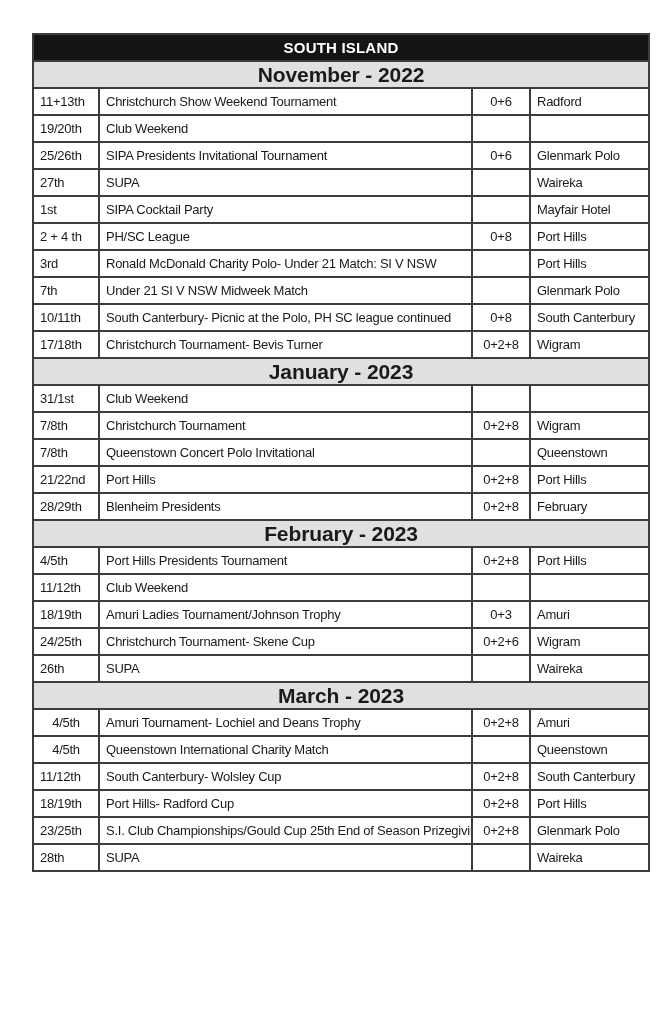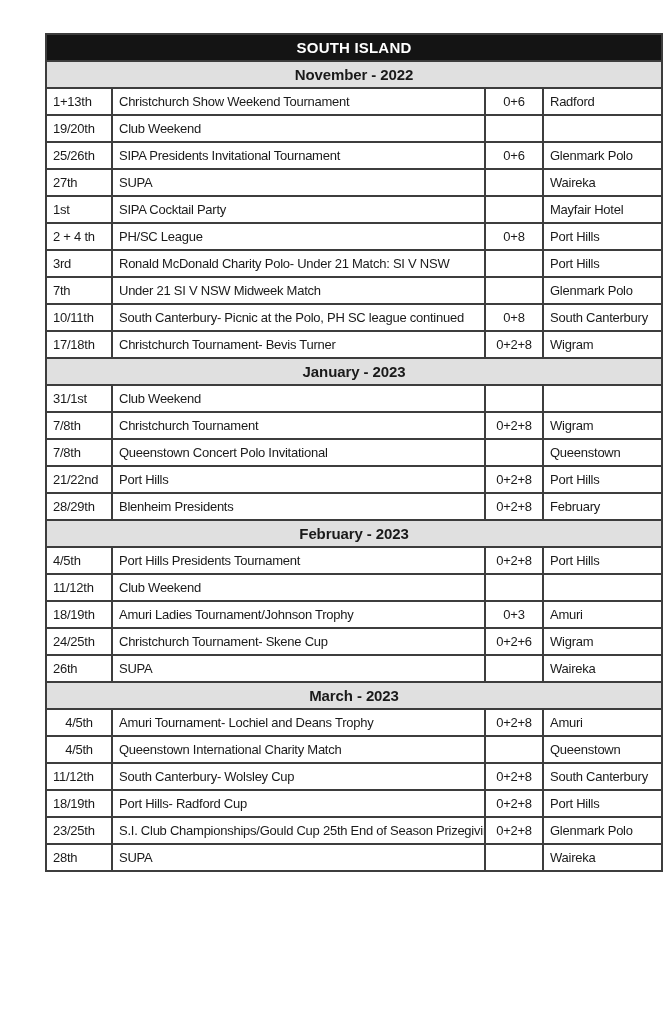--- a/index.html
+++ b/index.html
@@ -18,21 +18,21 @@
   body {
     width: 670px;
     height: 1014px;
     background: var(--page-bg);
     font-family: "Liberation Sans", sans-serif;
     color: var(--text);
     overflow: hidden;
   }
   .page {
     position: relative;
-    padding: 33px 27px 0 45px;
+    padding: 33px 27px 0 32px;
   }
   table.schedule {
     border-collapse: collapse;
     width: 616px;
     table-layout: fixed;
   }
   col.c-date  { width: 66px; }
   col.c-event { width: 373px; }
   col.c-goals { width: 58px; }
   col.c-venue { width: 119px; }
@@ -49,21 +49,21 @@
     color: var(--header-text);
     font-size: 15px;
     font-weight: bold;
     text-align: center;
     letter-spacing: 0.2px;
   }
   td.month {
     background: var(--month-bg);
     text-align: center;
     font-weight: bold;
-    font-size: 15px;
+    font-size: 21px;
     letter-spacing: -0.1px;
   }
   td.date, td.event, td.venue {
     font-size: 13px;
     padding-left: 6px;
     letter-spacing: -0.25px;
   }
   td.goals {
     font-size: 13px;
     text-align: center;
@@ -88,21 +88,21 @@
     <thead>
       <tr>
         <th class="title" colspan="4">SOUTH ISLAND</th>
       </tr>
     </thead>
     <tbody>
         <tr>
           <td colspan="4" class="month">November - 2022</td>
         </tr>
         <tr>
-          <td class="date">1+13th</td>
+          <td class="date">11+13th</td>
           <td class="event">Christchurch Show Weekend Tournament</td>
           <td class="goals">0+6</td>
           <td class="venue">Radford</td>
         </tr>
         <tr>
           <td class="date">19/20th</td>
           <td class="event">Club Weekend</td>
           <td class="goals"></td>
           <td class="venue"></td>
         </tr>

